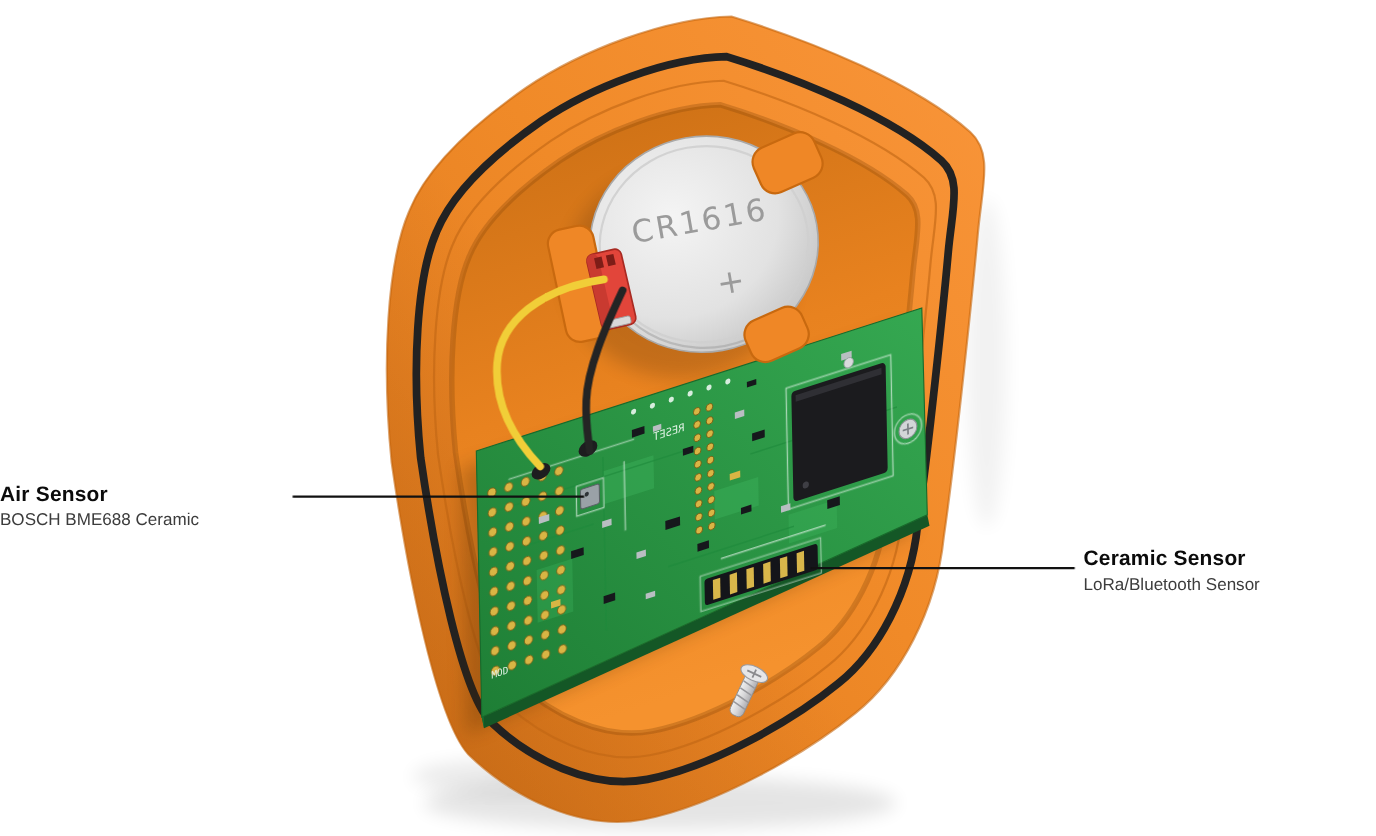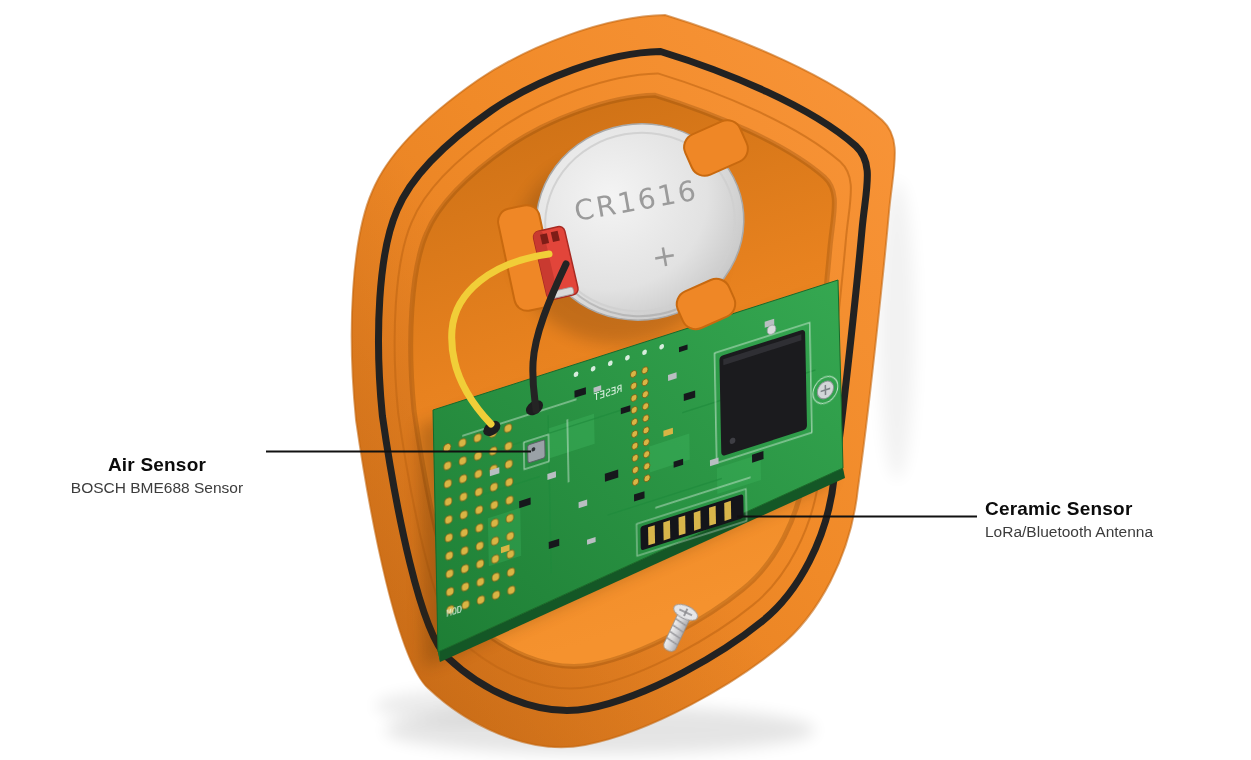--- a/index.html
+++ b/index.html
@@ -20,21 +20,21 @@
     line-height:1.15;
     letter-spacing:0.2px;
   }
   .callout .sub{
     font-size:15.5px;
     font-weight:400;
     color:#3C3C3C;
     margin-top:3px;
     line-height:1.2;
   }
-  .callout.left{top:454px;left:0;width:258px;text-align:center;margin-left:28px;}
+  .callout.left{top:439px;left:0;width:258px;text-align:left;}
   .callout.right{top:498px;left:985px;text-align:left;}
 </style>
 </head>
 <body>
 
 <div class="stage">
 
 <svg width="1251" height="760" viewBox="0 0 1251 760" xmlns="http://www.w3.org/2000/svg">
   <defs>
     <path id="shell" d="M 665,15
@@ -271,21 +271,21 @@
 
   <path d="M549,254 C492,262 455,292 452,330 C449,370 470,402 491,424" fill="none" stroke="#F1CE38" stroke-width="7" stroke-linecap="round"></path>
   <path d="M566,264 C549,300 534,336 533,364 C532,386 535,398 536,410" fill="none" stroke="#242424" stroke-width="7" stroke-linecap="round"></path>
 
   <line x1="266" y1="451.5" x2="531" y2="451.5" stroke="#111111" stroke-width="2.2"></line>
   <line x1="737" y1="516.5" x2="977" y2="516.5" stroke="#111111" stroke-width="2.2"></line>
 </svg>
 
 <div class="callout left">
   <div class="title">Air Sensor</div>
-  <div class="sub">BOSCH BME688 Sensor</div>
+  <div class="sub">BOSCH BME688 Ceramic</div>
 </div>
 
 <div class="callout right">
   <div class="title">Ceramic Sensor</div>
-  <div class="sub">LoRa/Bluetooth Antenna</div>
+  <div class="sub">LoRa/Bluetooth Sensor</div>
 </div>
 
 </div>
 
 </body></html>

